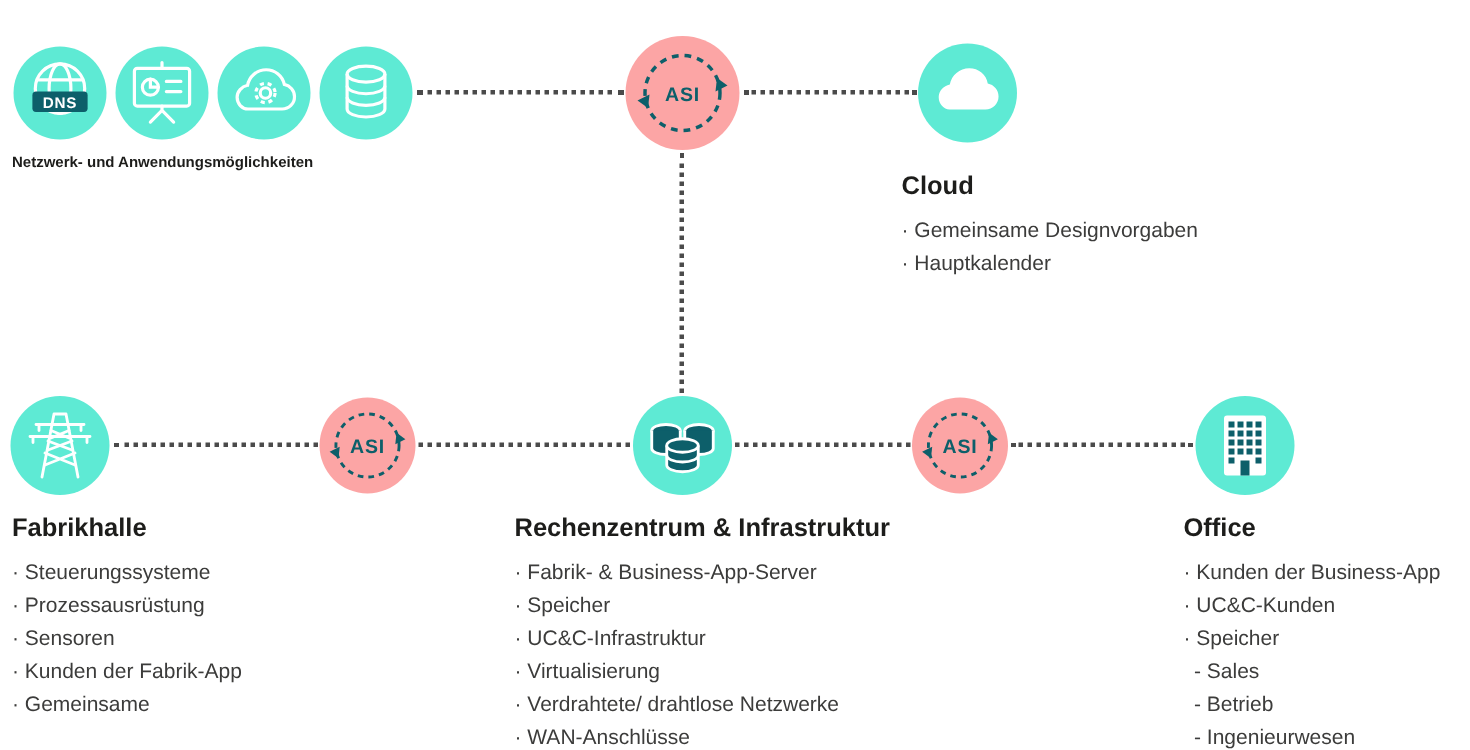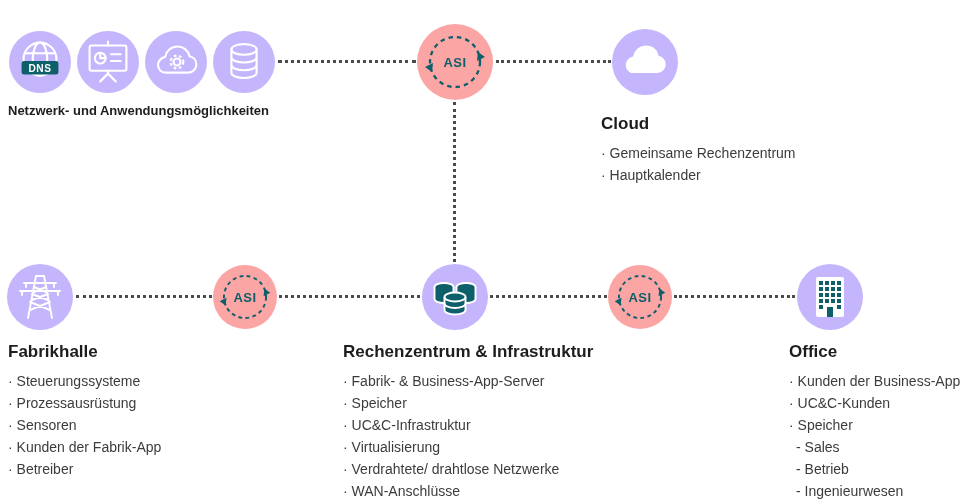--- a/index.html
+++ b/index.html
@@ -1,26 +1,26 @@
 <!DOCTYPE html>
 <html><head>
 <meta charset="utf-8">
 <style>
   html,body{margin:0;padding:0;background:#fff;}
   .stage{position:relative;width:980px;height:500px;background:#fff;overflow:hidden;
          font-family:"Liberation Sans", sans-serif;color:#1d1d1b;}
   .node{position:absolute;border-radius:50%;display:flex;align-items:center;justify-content:center;}
-  .teal{background:#c4b5fd;}
+  .teal{background:#5eead4;}
   .green{background:#fca5a5;}
   .node svg{display:block;}
   .connector-h{position:absolute;height:0;border-top:3px dotted #4b4b4b;}
   .connector-v{position:absolute;width:0;border-left:3px dotted #4b4b4b;}
   .asi-label{position:absolute;inset:0;display:flex;align-items:center;justify-content:center;
              font-weight:700;color:#0d5f6a;font-size:13px;letter-spacing:.5px;}
-  .caption{position:absolute;font-size:13px;font-weight:700;color:#1d1d1b;}
+  .caption{position:absolute;font-size:10px;font-weight:700;color:#1d1d1b;}
   .block{position:absolute;}
   .block h3{margin:0 0 8px 0;font-size:17px;font-weight:700;color:#1d1d1b;}
   .block ul{list-style:none;margin:0;padding:0;}
   .block li{font-size:14px;line-height:22px;color:#3c3c3b;}
   .block li.sub{padding-left:7px;}
 </style>
 </head>
 <body>
 
 <div class="stage">
@@ -91,21 +91,21 @@
 
   <div class="node teal" style="left:612px;top:29px;width:66px;height:66px;">
     <svg width="66" height="66" viewBox="0 0 66 66">
       <path fill="#fff" d="M21 44h24c4.8 0 8.7-3.9 8.7-8.7 0-4.3-3.1-7.8-7.2-8.6C45.6 20.6 40.3 16.5 34.2 16.5c-6.5 0-11.9 4.7-13 10.9-4.2.8-7.4 4.4-7.4 8.5 0 4.5 3.4 8.1 7.2 8.1z"></path>
     </svg>
   </div>
 
   <div class="block" style="left:601px;top:114px;">
     <h3>Cloud</h3>
     <ul>
-      <li>· Gemeinsame Rechenzentrum</li>
+      <li>· Gemeinsame Designvorgaben</li>
       <li>· Hauptkalender</li>
     </ul>
   </div>
 
   <div class="node teal" style="left:7px;top:264px;width:66px;height:66px;">
     <svg width="66" height="66" viewBox="0 0 66 66">
       <g fill="none" stroke="#fff" stroke-width="1.9" stroke-linecap="round">
         <path d="M21 54 29 12 M45 54 37 12 M29 12h8"></path>
         <path d="M23 46 43 38 M43 46 23 38 M25 36 41 30 M41 36 25 30 M27 28 39 23 M39 28 27 23"></path>
         <path d="M17 19h32 M19 19v4 M47 19v4"></path>
@@ -153,21 +153,21 @@
     </svg>
   </div>
 
   <div class="block" style="left:8px;top:342px;">
     <h3>Fabrikhalle</h3>
     <ul>
       <li>· Steuerungssysteme</li>
       <li>· Prozessausrüstung</li>
       <li>· Sensoren</li>
       <li>· Kunden der Fabrik-App</li>
-      <li>· Betreiber</li>
+      <li>· Gemeinsame</li>
     </ul>
   </div>
 
   <div class="block" style="left:343px;top:342px;">
     <h3>Rechenzentrum &amp; Infrastruktur</h3>
     <ul>
       <li>· Fabrik- &amp; Business-App-Server</li>
       <li>· Speicher</li>
       <li>· UC&amp;C-Infrastruktur</li>
       <li>· Virtualisierung</li>

